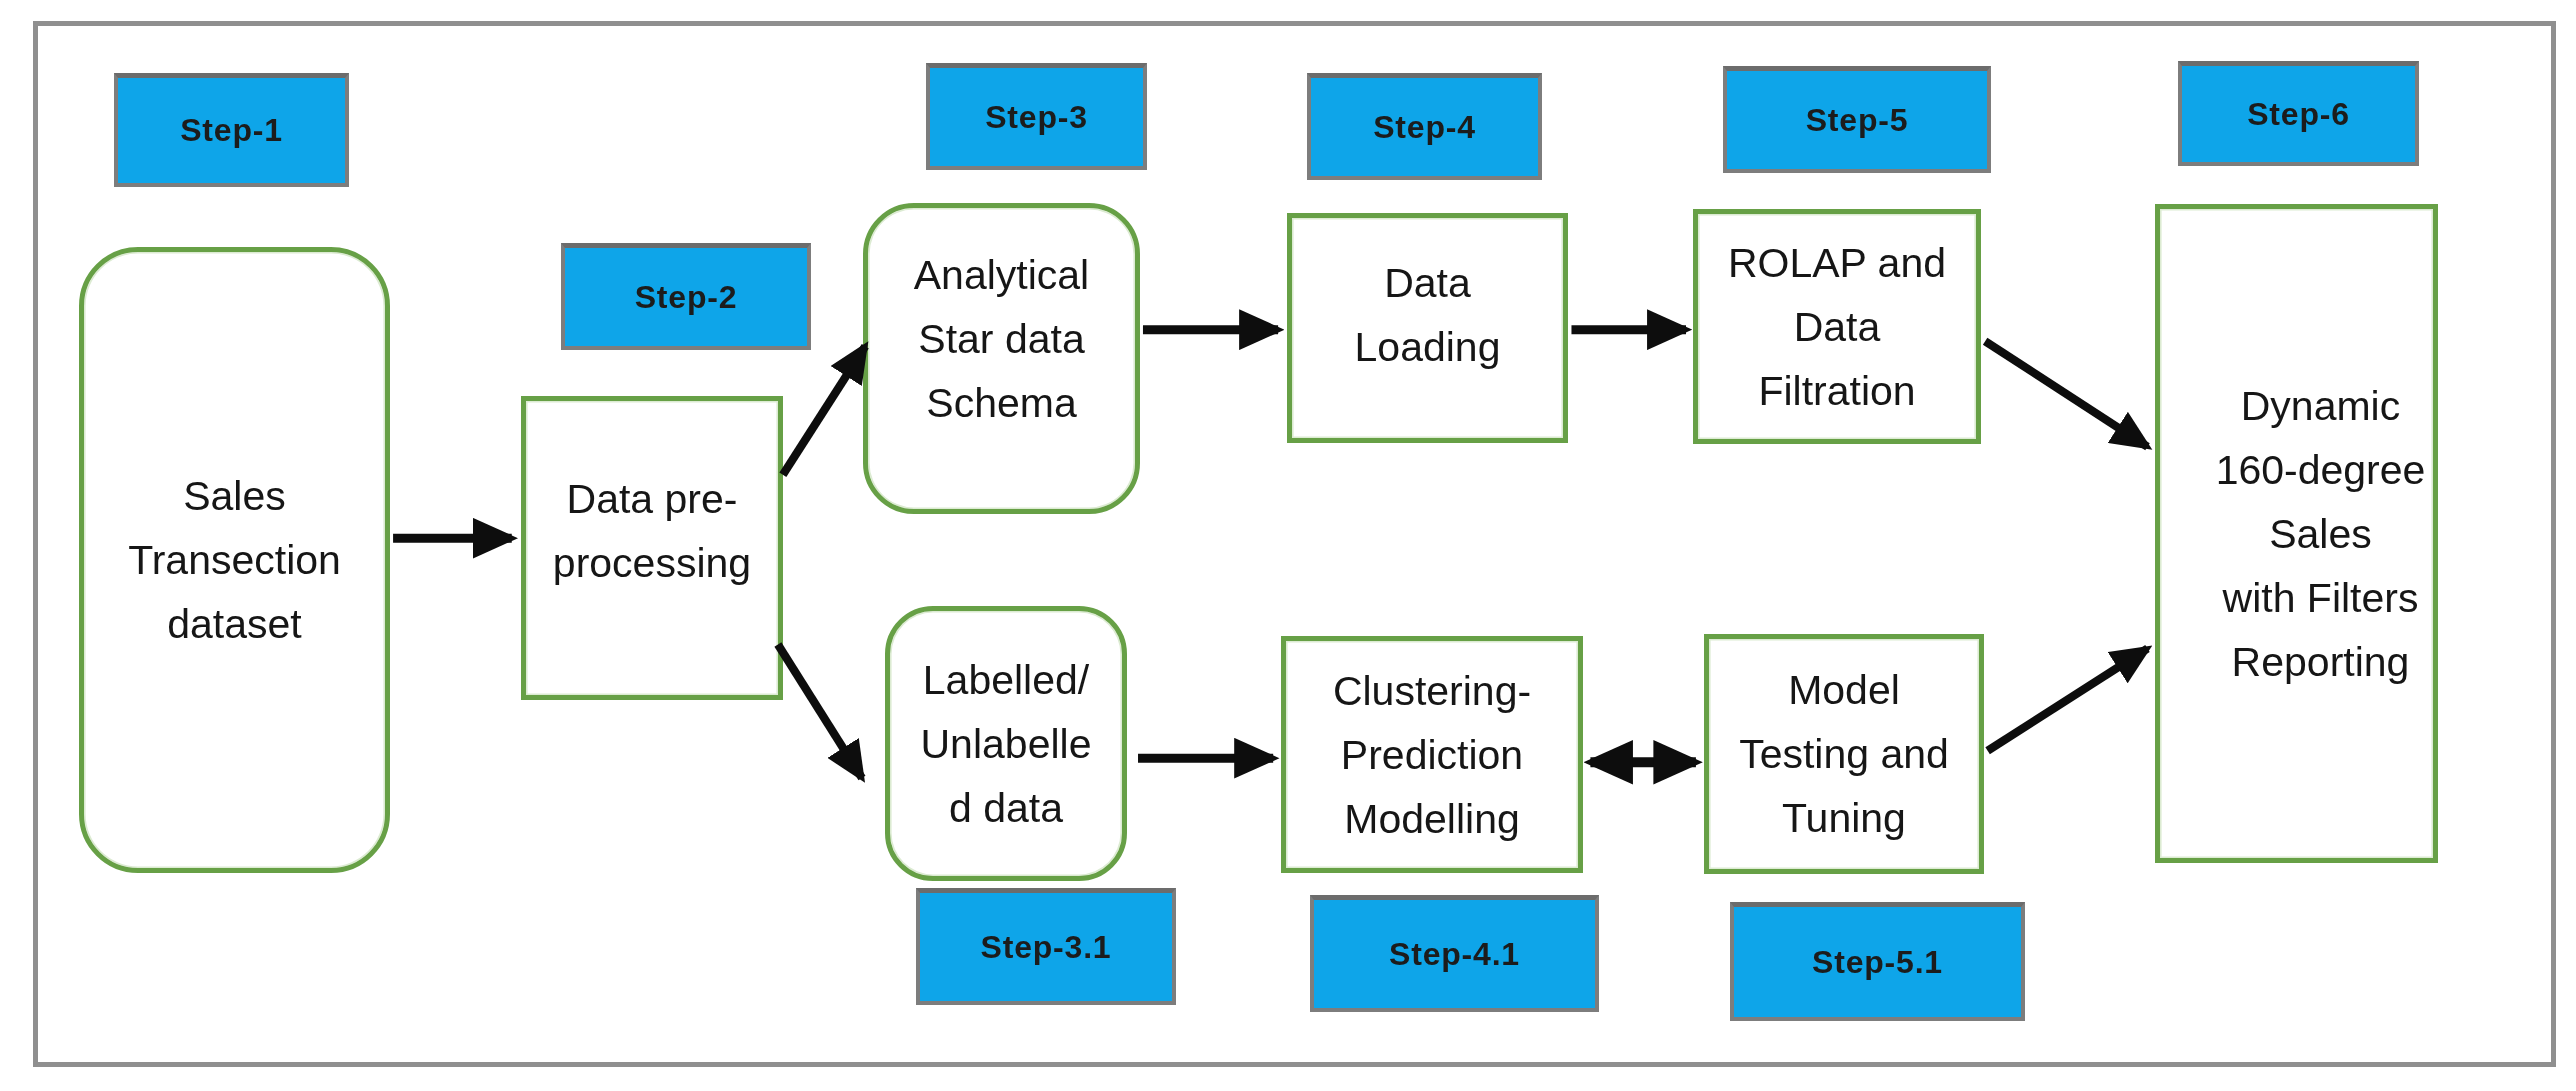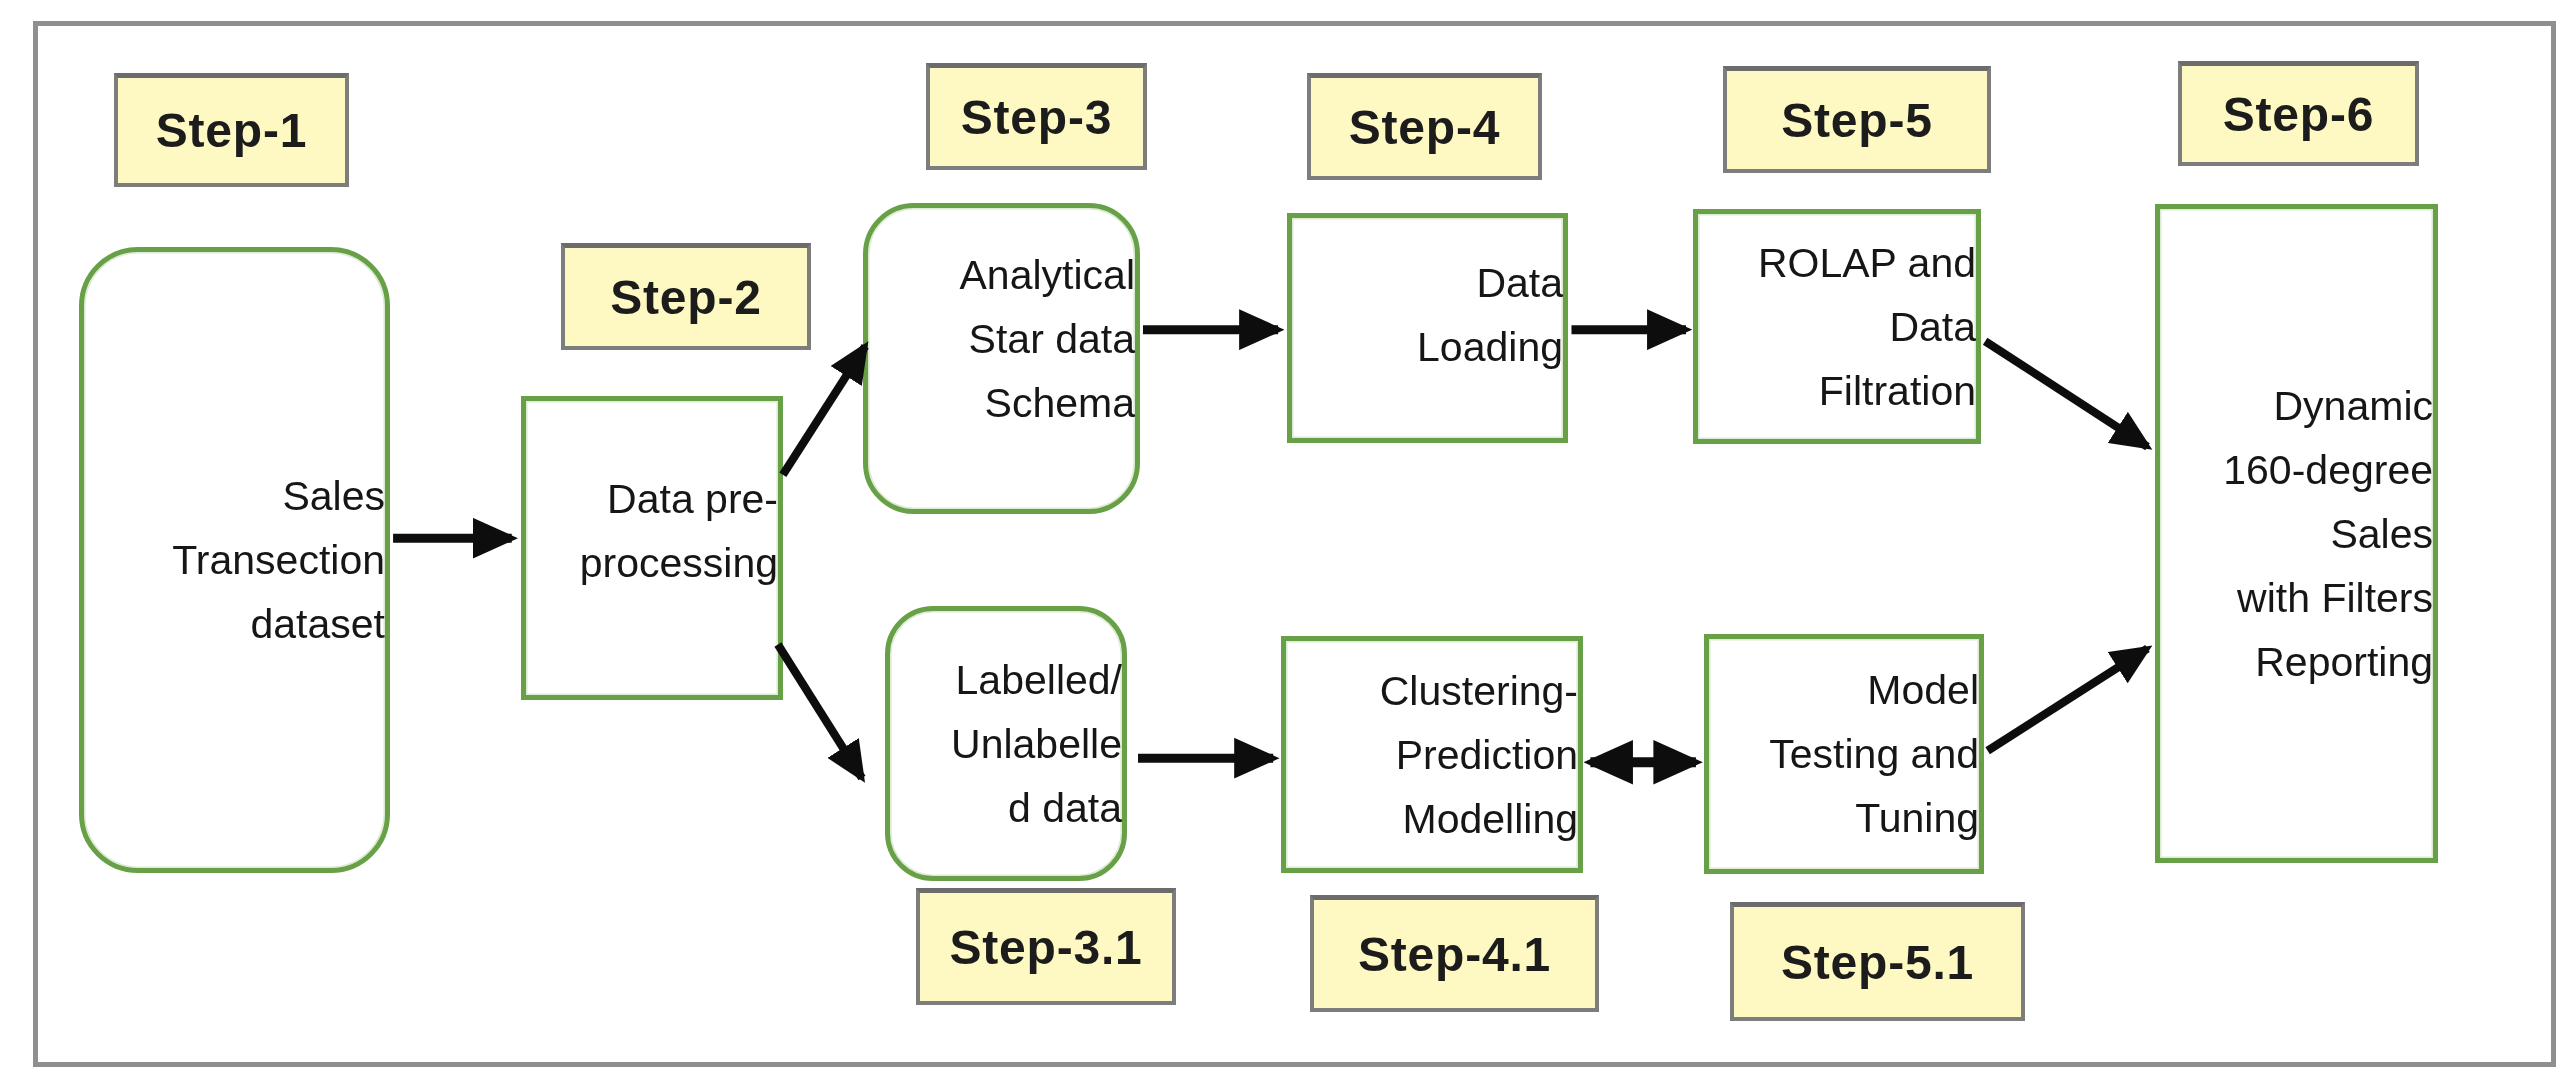--- a/index.html
+++ b/index.html
@@ -12,35 +12,35 @@
   }
   .frame{
     position:absolute;
     box-sizing:border-box;
     border:5.8px solid #8f8f8f;
     background:#ffffff;
   }
   .step-label{
     position:absolute;
     box-sizing:border-box;
-    background:#fef9c3;
+    background:#0ea5e9;
     border:4.1px solid #7d7d7d;
     border-top:5px solid #6c6c6c;
     display:flex;align-items:center;justify-content:center;
-    font-weight:700;font-size:48px;color:#1c1c1c;
+    font-weight:700;font-size:32px;color:#1c1c1c;
     letter-spacing:0.8px;
   }
   .node{
     position:absolute;
     box-sizing:border-box;
     background:#ffffff;
     border:5px solid #67a046;
     box-shadow:inset 0 0 0 1.6px #dcebd2;
     display:flex;flex-direction:column;
-    align-items:flex-end;justify-content:center;
+    align-items:center;justify-content:center;
     text-align:center;
     font-size:41px;line-height:64px;color:#161616;
     font-weight:400;
   }
   .rounded{border-radius:58px;}
   svg.connectors{
     position:absolute;left:0;top:0;
     pointer-events:none;
   }
 </style>

